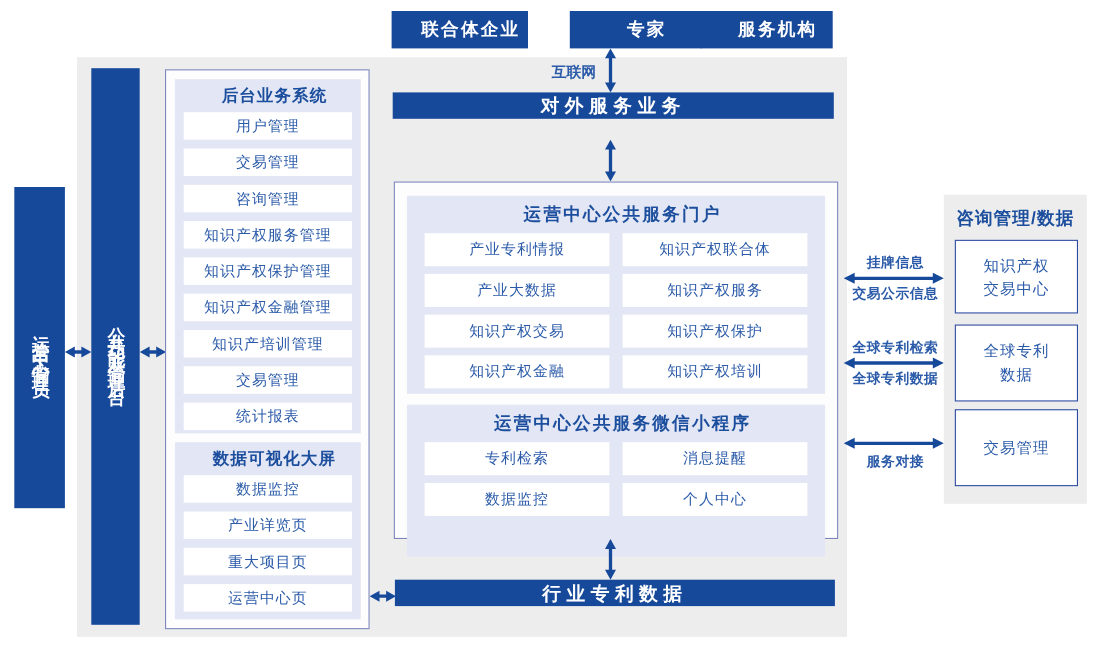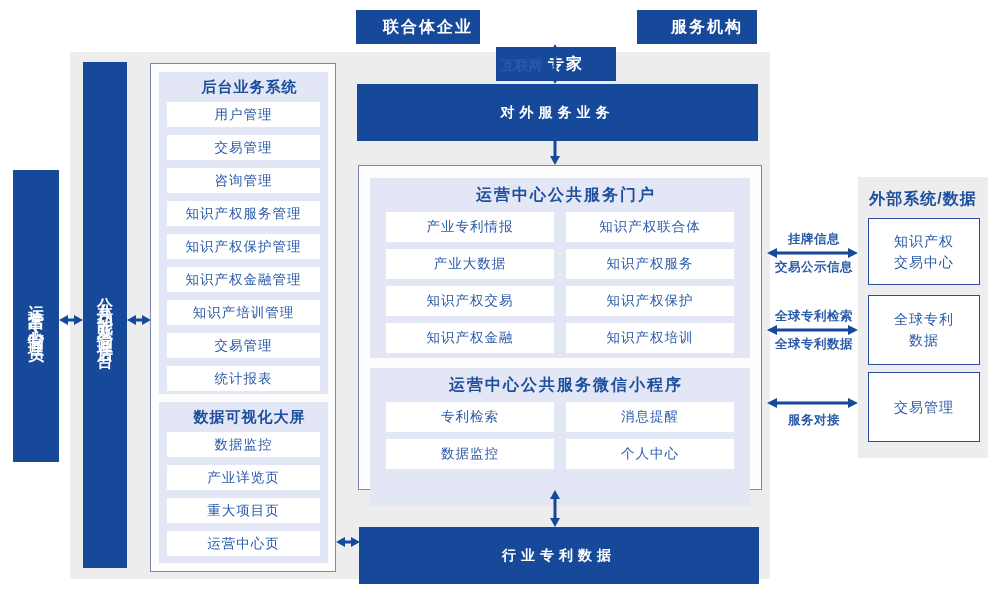--- a/index.html
+++ b/index.html
@@ -17,21 +17,21 @@
   body{font-family:"Liberation Sans","DejaVu Sans",sans-serif;}
   .canvas{position:relative;width:1000px;height:601px;background:#fff;overflow:hidden;}
 
   .bg{position:absolute;background:var(--canvas-bg);}
   .main-bg{left:70px;top:52px;width:700px;height:527px;}
   .ext-bg{left:858px;top:177px;width:130px;height:281px;}
 
   .blue-box{position:absolute;background:var(--primary);color:var(--white);
     display:flex;align-items:center;justify-content:center;font-weight:bold;}
   .actor{height:34px;font-size:16px;letter-spacing:2px;padding-left:20px;}
-  .hbar{height:57px;font-size:14px;letter-spacing:5px;}
+  .hbar{height:24px;font-size:17px;letter-spacing:5px;}
 
   .vbar{position:absolute;background:var(--primary);color:var(--white);
     display:flex;align-items:center;justify-content:center;}
   .vbar span{writing-mode:vertical-rl;text-orientation:upright;
     font-weight:bold;font-size:16px;letter-spacing:7px;line-height:1;}
 
   .outer-box{position:absolute;background:#fdfdfe;border:1.5px solid var(--box-border);}
 
   .panel{position:absolute;background:var(--panel-bg);}
   .panel-title{height:32px;display:flex;align-items:center;justify-content:center;
@@ -63,21 +63,21 @@
 </style>
 </head>
 <body>
 
 <div class="canvas">
 
   <div class="bg main-bg"></div>
   <div class="bg ext-bg"></div>
 
   <div class="blue-box actor" style="left:356px;top:10px;width:124px;">联合体企业</div>
-  <div class="blue-box actor" style="left:496px;top:10px;width:120px;margin-top:37px;">专家</div>
+  <div class="blue-box actor" style="left:518px;top:10px;width:120px;">专家</div>
   <div class="blue-box actor" style="left:637px;top:10px;width:120px;">服务机构</div>
 
   <div class="internet-label">互联网</div>
   <svg class="arrow" style="left:548px;top:44px;" width="14" height="40" viewBox="0 0 14 40">
     <line x1="7" y1="8" x2="7" y2="32"></line>
     <polygon points="7,0 2,9 12,9"></polygon>
     <polygon points="7,40 2,31 12,31"></polygon>
   </svg>
 
   <div class="blue-box hbar" style="left:357px;top:84px;width:401px;">对外服务业务</div>
@@ -160,21 +160,21 @@
   </svg>
 
   <svg class="arrow" style="left:336px;top:535px;" width="24" height="14" viewBox="0 0 24 14">
     <line x1="8" y1="7" x2="16" y2="7"></line>
     <polygon points="0,7 9,2 9,12"></polygon>
     <polygon points="24,7 15,2 15,12"></polygon>
   </svg>
 
   <div class="blue-box hbar" style="left:359px;top:527px;width:400px;">行业专利数据</div>
 
-  <div class="ext-title">外部系统/数据</div>
+  <div class="ext-title">咨询管理/数据</div>
   <div class="ext-box" style="top:218px;height:67px;">知识产权
 交易中心</div>
   <div class="ext-box" style="top:295px;height:70px;">全球专利
 数据</div>
   <div class="ext-box" style="top:372px;height:70px;">交易管理</div>
 
   <div class="flow-label" style="left:764px;top:231px;width:100px;">挂牌信息</div>
   <svg class="arrow" style="left:767px;top:246px;" width="91" height="14" viewBox="0 0 91 14">
     <line x1="8" y1="7" x2="83" y2="7"></line>
     <polygon points="0,7 10,2 10,12"></polygon>

